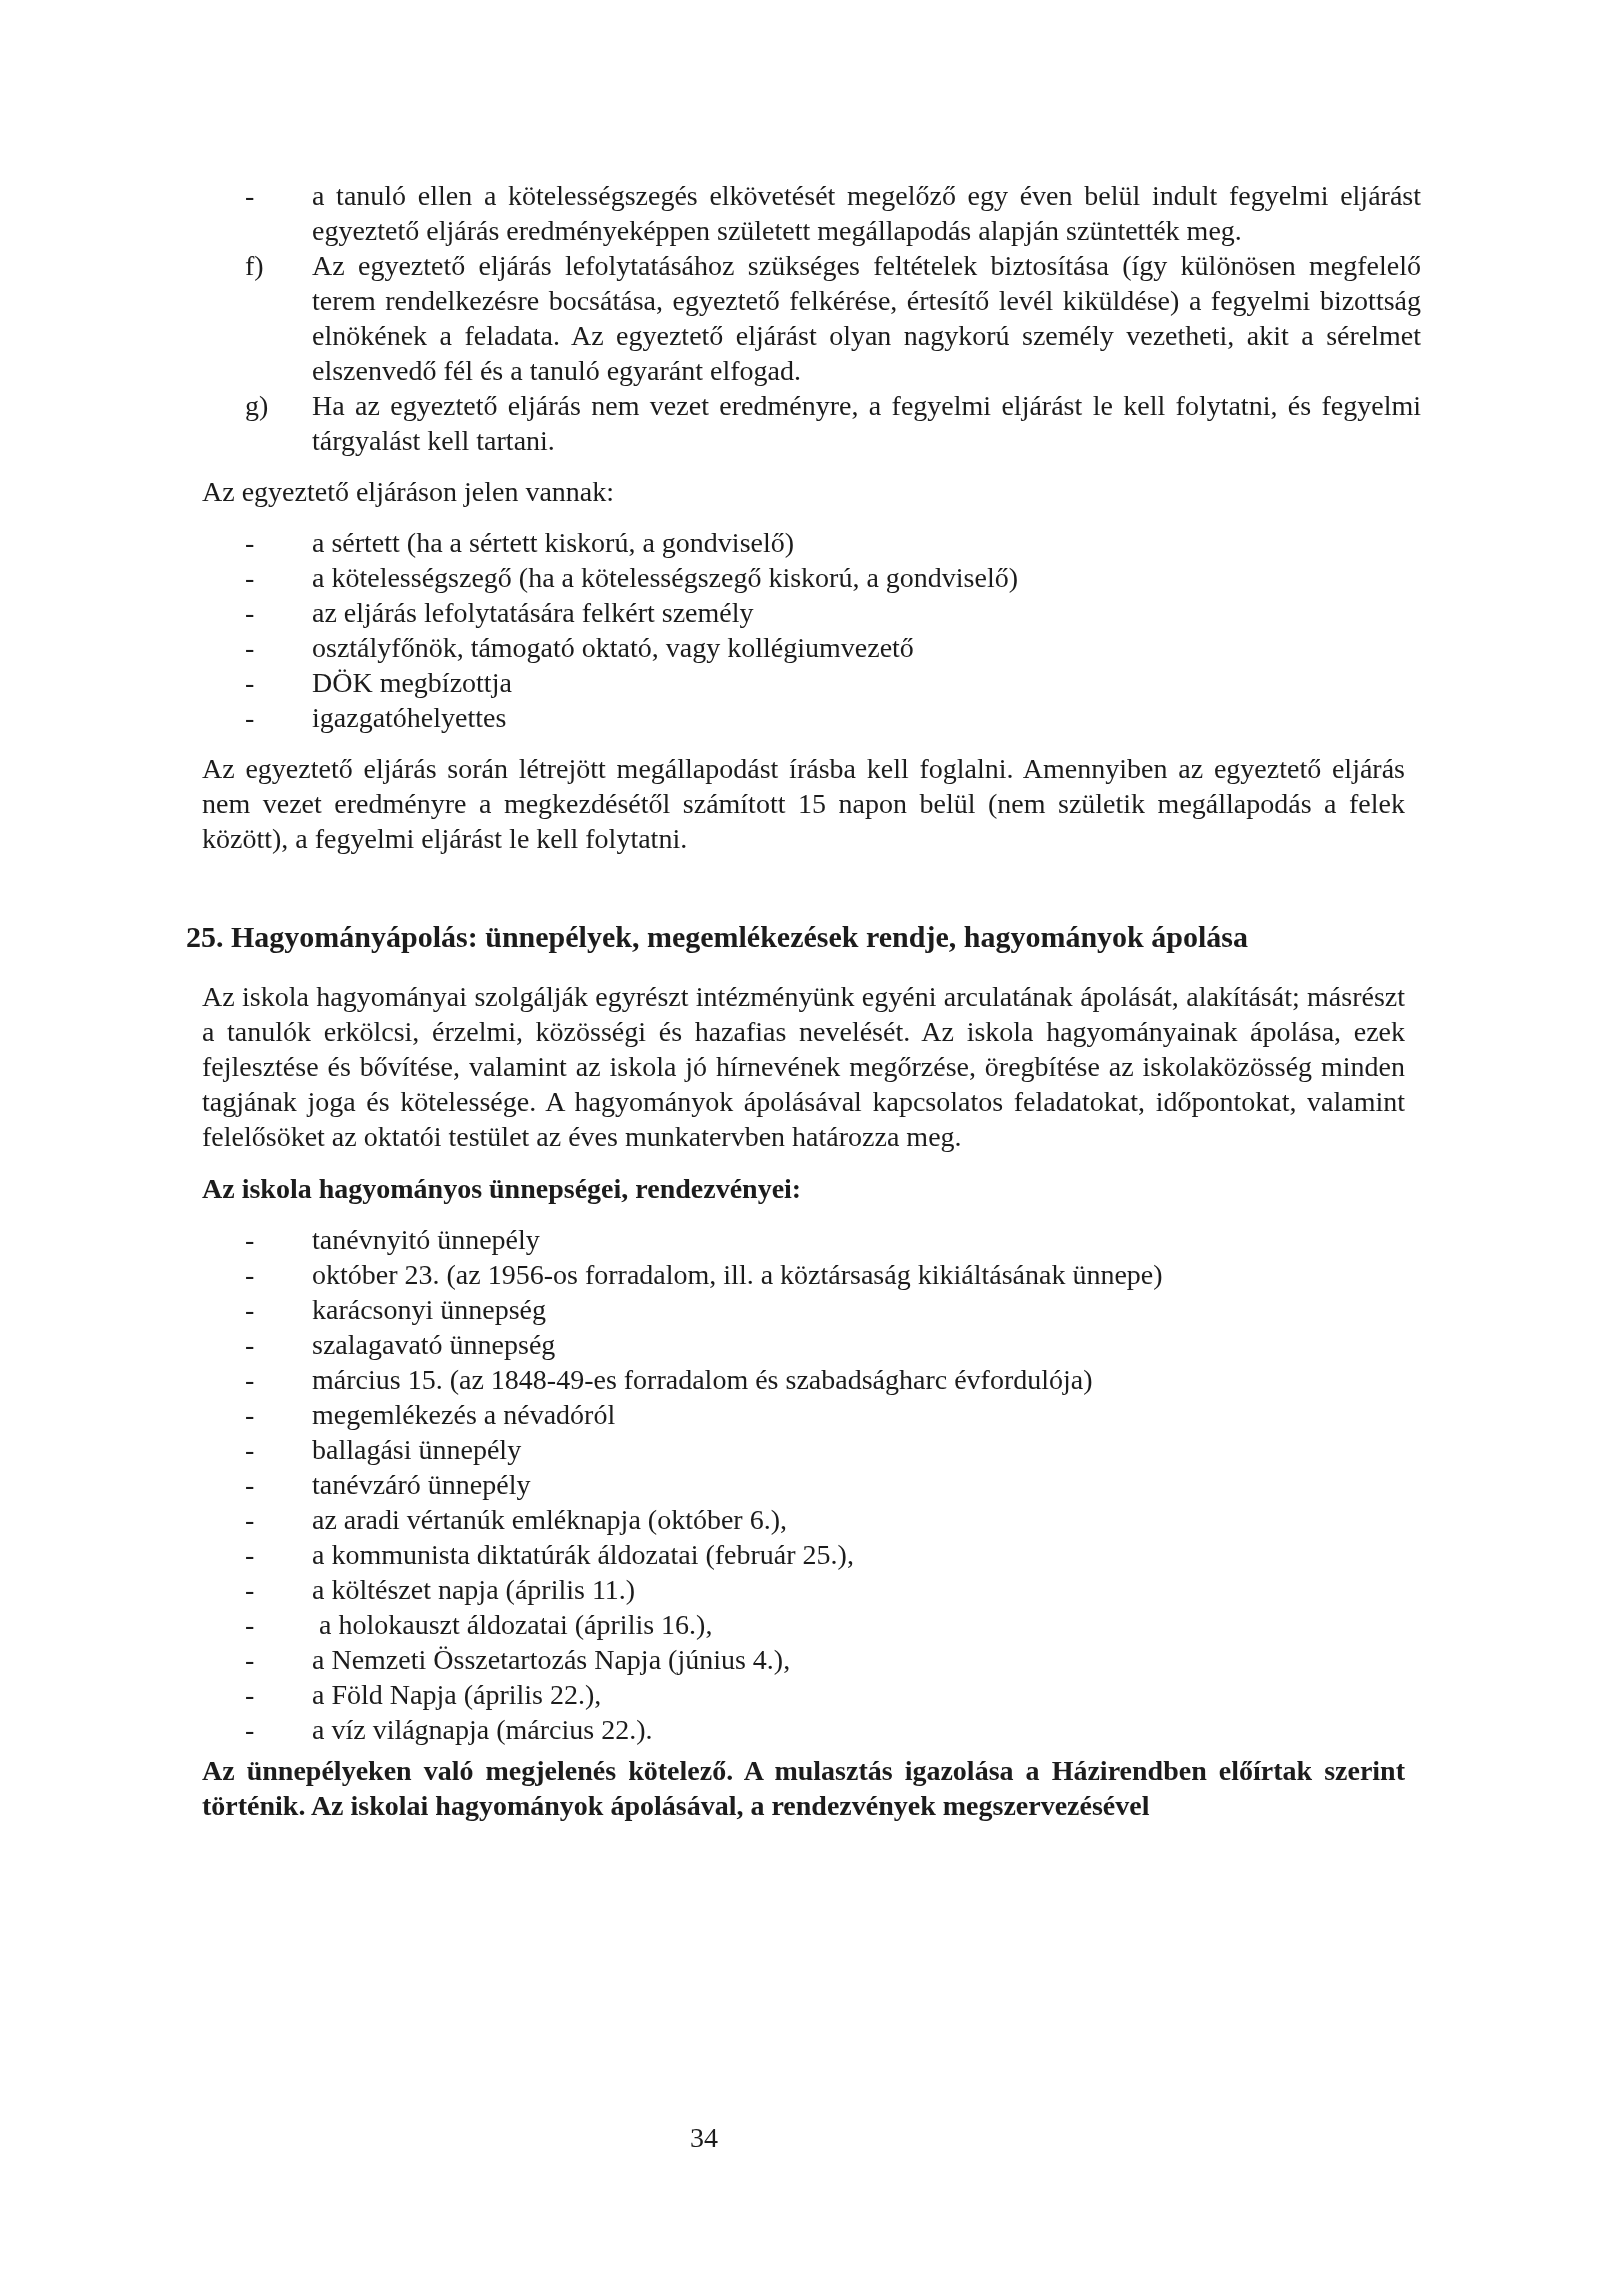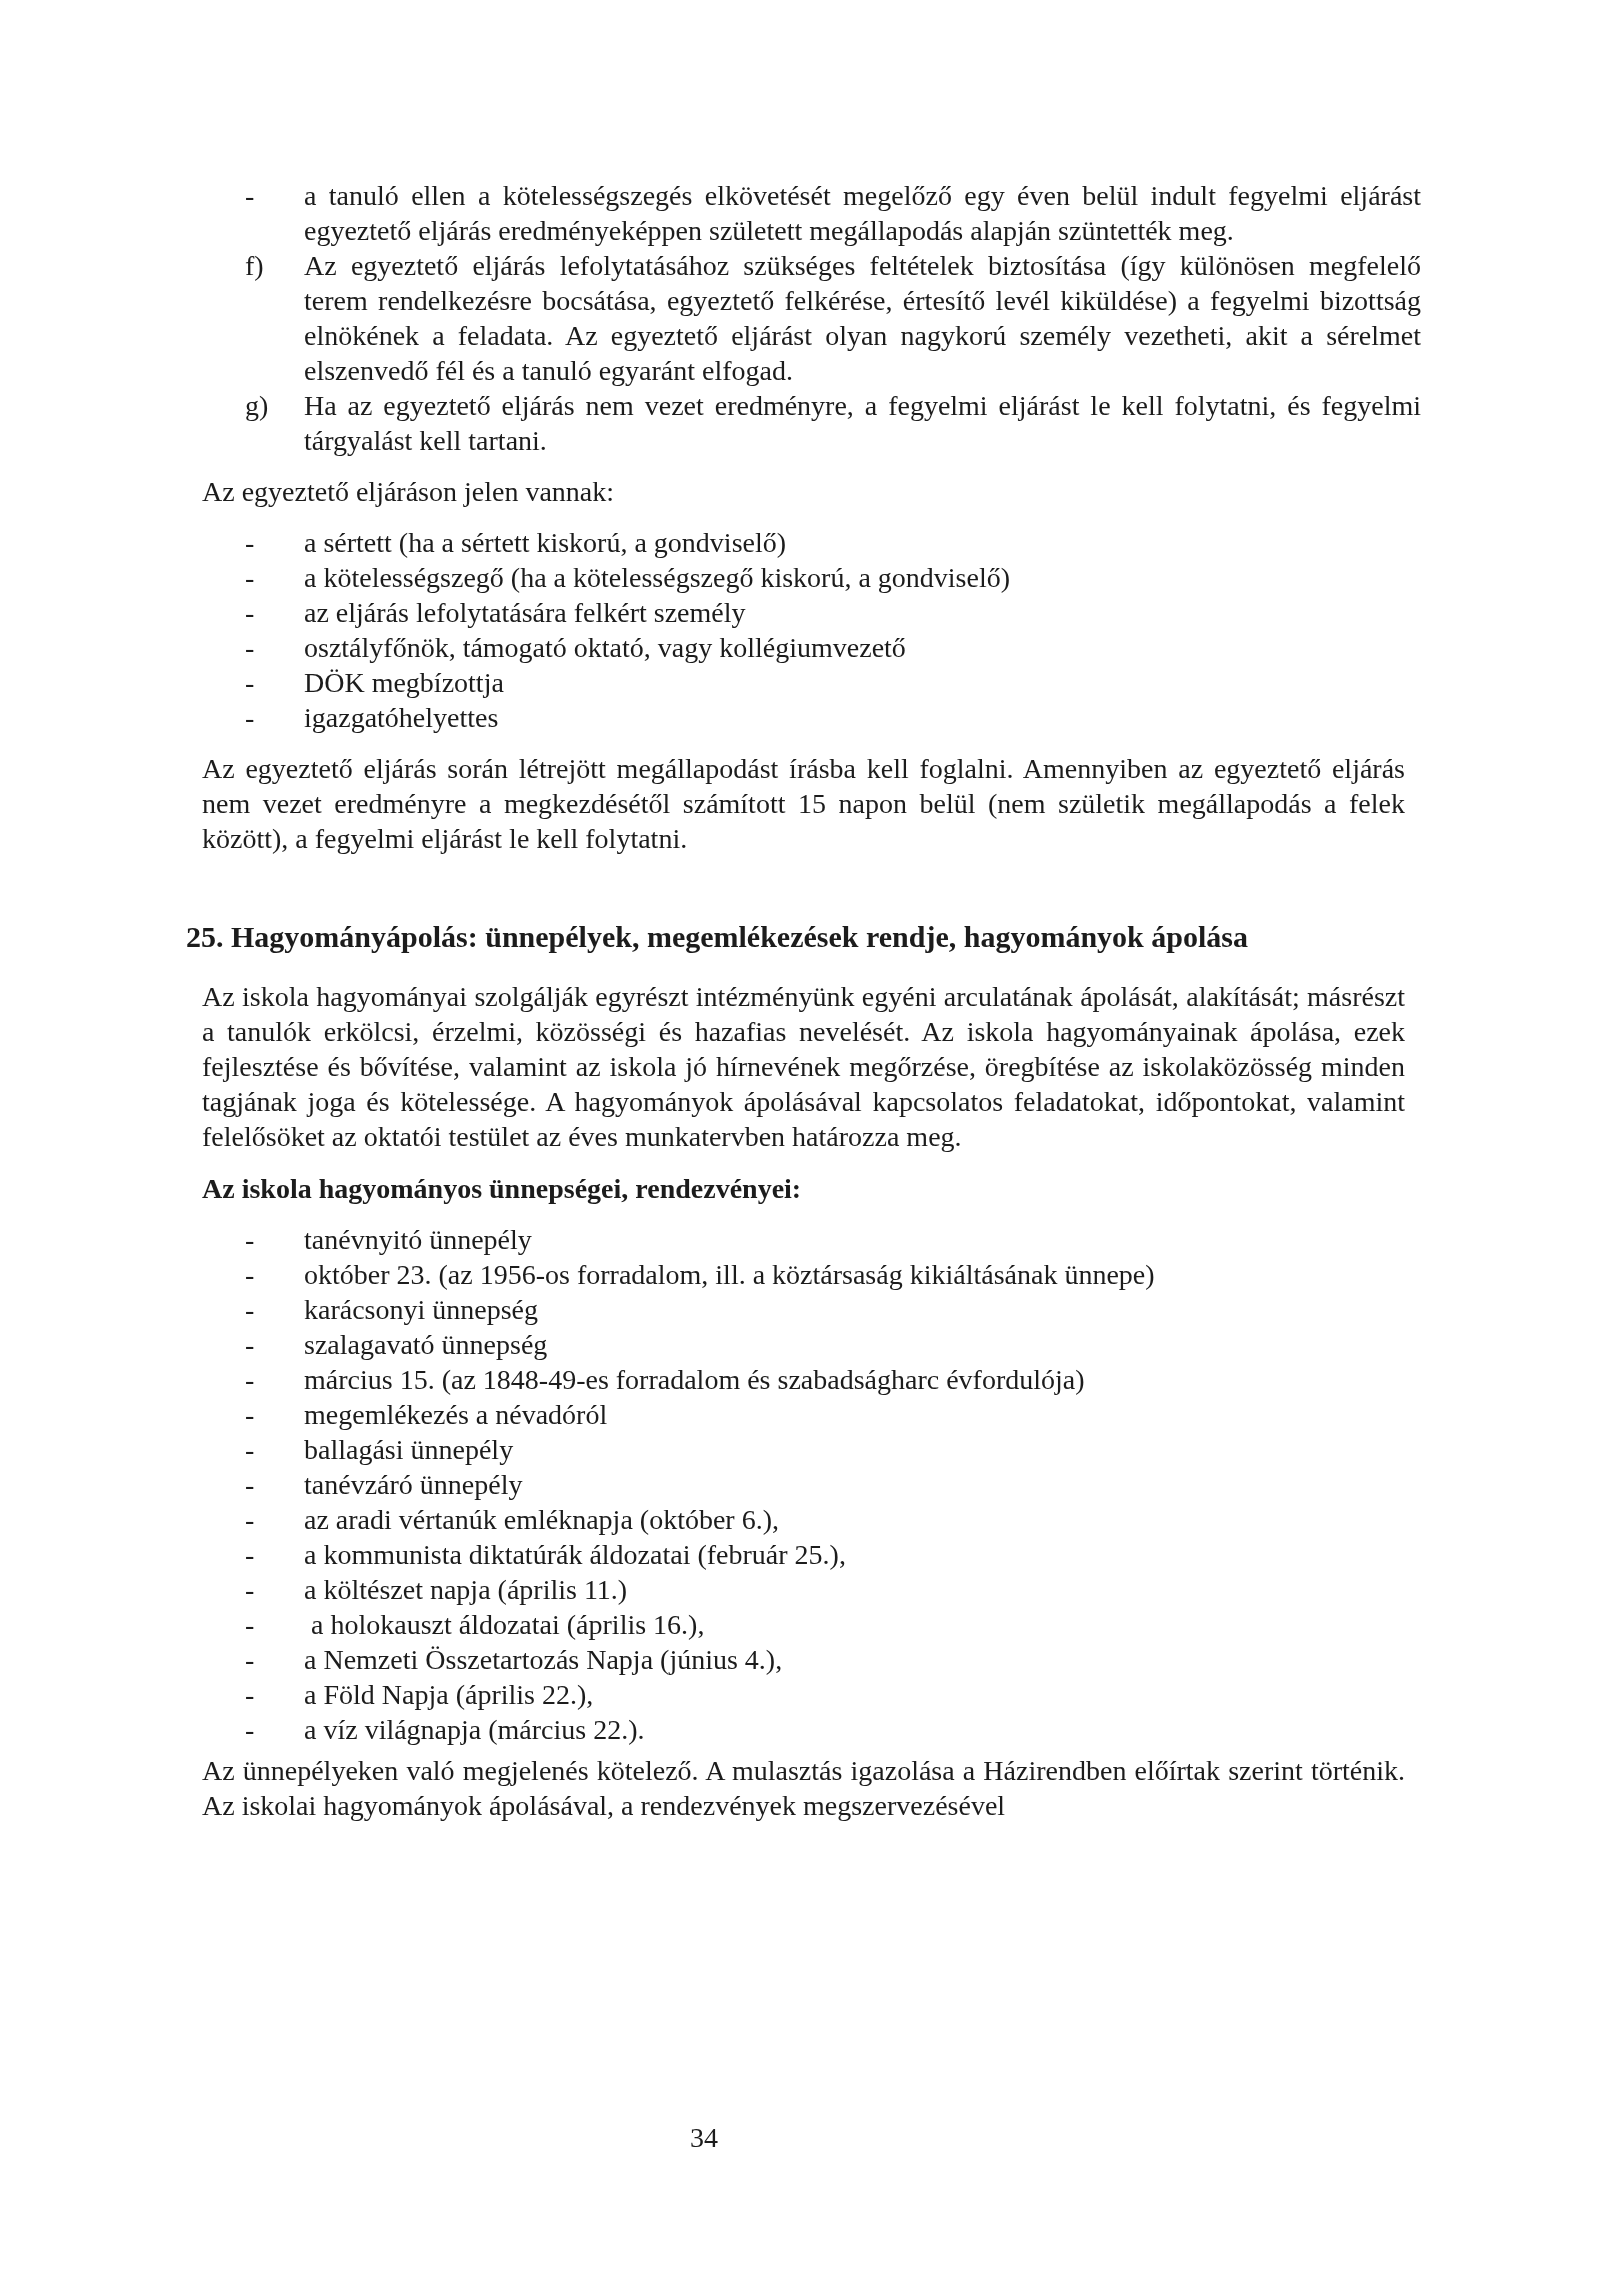--- a/index.html
+++ b/index.html
@@ -9,29 +9,29 @@
       color: #1c1c1c;
     }
     .page {
       position: absolute; left: 186px; top: 178px; width: 1235px;
       font-size: 28px; line-height: 35px;
     }
     .just { text-align: justify; }
     .row { display: flex; }
     .lbl { width: 59px; margin-left: 59px; flex: none; }
     .lbl.alpha { width: 59px; margin-left: 59px; }
-    .txt { flex: 1; text-align: justify; }
+    .txt { flex: 1; text-align: justify; margin-left: 8px; }
     .txt.left { text-align: left; }
     p { margin: 16px; }
     .heading {
       font-weight: bold; font-size: 30px; margin-top: 63px; 
     }
     .subhead { font-weight: bold; margin-top: 17.6px; }
     .italic-head { font-style: italic; margin-top: 51px; }
-    .gap-xs { margin-top: 5.9px; }
+    .gap-xs { margin-top: 5.9px; font-weight: bold; }
     .pagenum {
       position: absolute; top: 2120px; left: 0; width: 1418px; text-align: center;
       font-size: 28px; line-height: 35px; padding-right: 9.8px; box-sizing: border-box;
     }
   </style>
 </head>
 <body>
 
 <div class="page">
 

